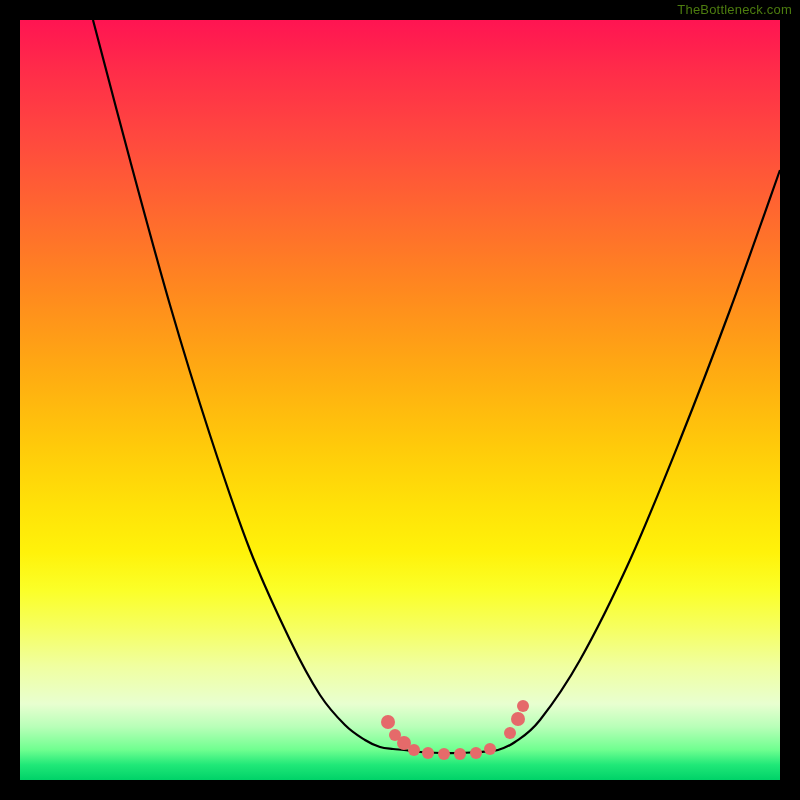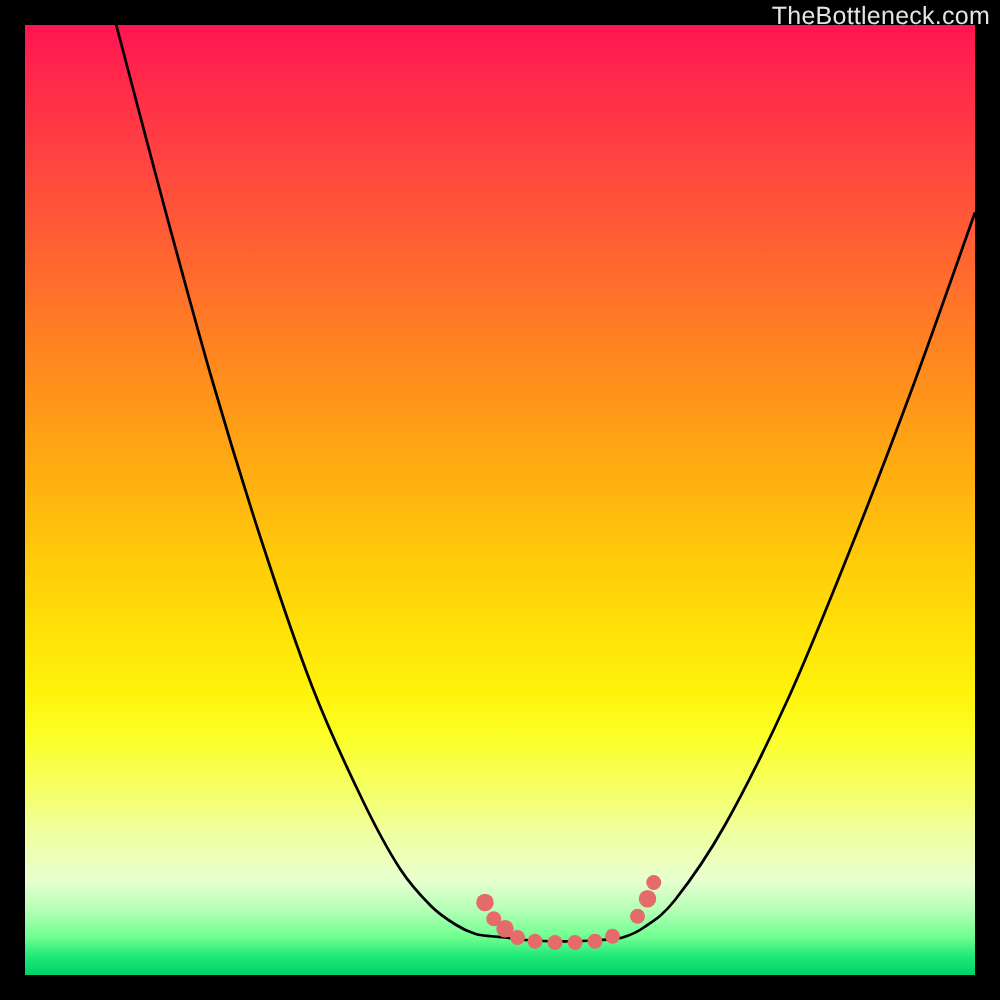--- a/index.html
+++ b/index.html
@@ -44,22 +44,22 @@
       #b8ffb8 93%,
       #70ff90 96%,
       #20e878 98%,
       #00d268 100%
     );
   }
   .attribution {
     position: absolute;
     top: 2px;
     right: 8px;
-    color: #e5e5e5;
-    font-size: 20px;
+    color: #4d7c0f;
+    font-size: 13px;
     letter-spacing: 0.2px;
     font-weight: 500;
   }
   svg.curve {
     position: absolute;
     left: 0;
     top: 0;
     width: 760px;
     height: 760px;
     overflow: visible;

